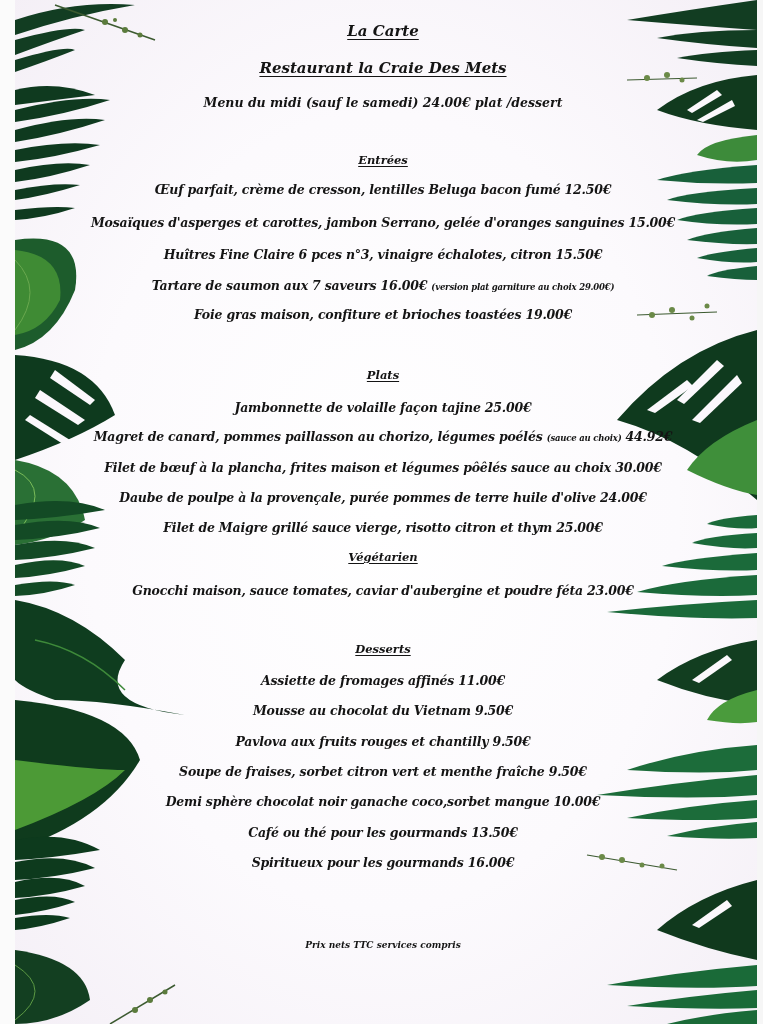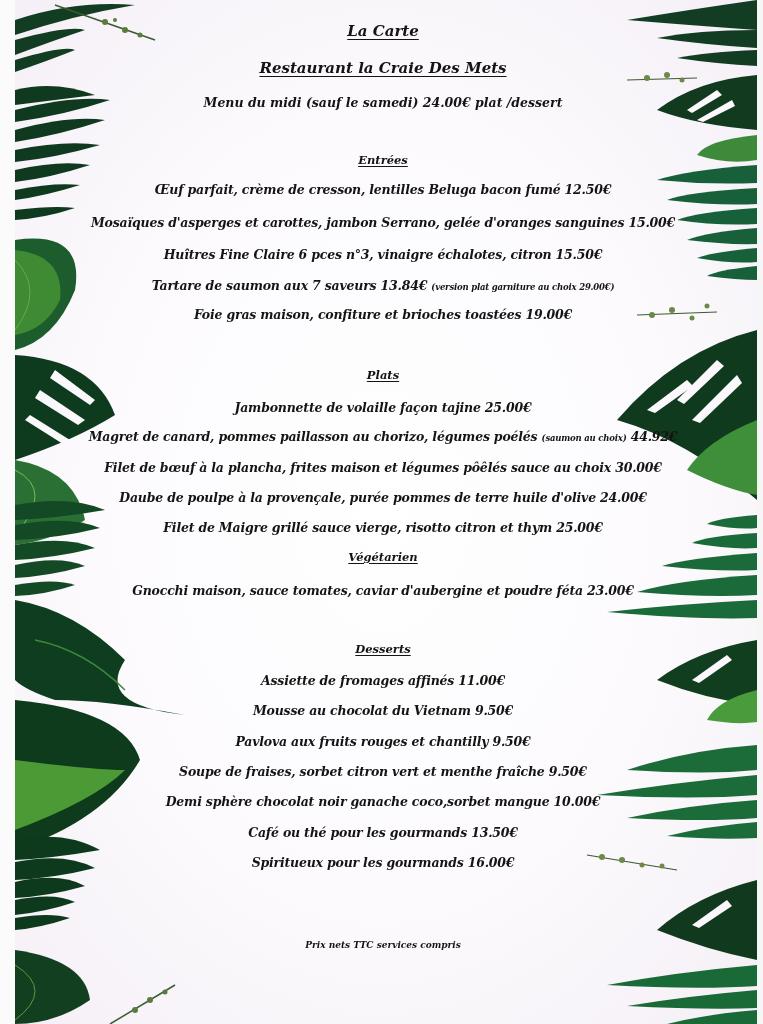--- a/index.html
+++ b/index.html
@@ -195,26 +195,26 @@
 
   <div class="menu">
     <div class="line title" style="top:31px">La Carte</div>
     <div class="line subtitle" style="top:68px">Restaurant la Craie Des Mets</div>
     <div class="line intro" style="top:102px">Menu du midi (sauf le samedi) 24.00€ plat /dessert</div>
 
     <div class="line section" style="top:160px">Entrées</div>
     <div class="line item" style="top:189px">Œuf parfait, crème de cresson, lentilles Beluga bacon fumé 12.50€</div>
     <div class="line item" style="top:222px">Mosaïques d'asperges et carottes, jambon Serrano, gelée d'oranges sanguines 15.00€</div>
     <div class="line item" style="top:254px">Huîtres Fine Claire 6 pces n°3, vinaigre échalotes, citron 15.50€</div>
-    <div class="line item" style="top:285px"><span>Tartare de saumon aux 7 saveurs 13.84€ </span><span class="small">(version plat garniture au choix 29.00€)</span></div>
+    <div class="line item" style="top:285px"><span>Tartare de saumon aux 7 saveurs 16.00€ </span><span class="small">(version plat garniture au choix 29.00€)</span></div>
     <div class="line item" style="top:314px">Foie gras maison, confiture et brioches toastées 19.00€</div>
 
     <div class="line section" style="top:375px">Plats</div>
     <div class="line item" style="top:407px">Jambonnette de volaille façon tajine 25.00€</div>
-    <div class="line item" style="top:436px"><span>Magret de canard, pommes paillasson au chorizo, légumes poélés </span><span class="small">(saumon au choix)</span><span> 44.92€</span></div>
+    <div class="line item" style="top:436px"><span>Magret de canard, pommes paillasson au chorizo, légumes poélés </span><span class="small">(sauce au choix)</span><span> 44.92€</span></div>
     <div class="line item" style="top:467px">Filet de bœuf à la plancha, frites maison et légumes pôêlés sauce au choix 30.00€</div>
     <div class="line item" style="top:497px">Daube de poulpe à la provençale, purée pommes de terre huile d'olive 24.00€</div>
     <div class="line item" style="top:527px">Filet de Maigre grillé sauce vierge, risotto citron et thym 25.00€</div>
 
     <div class="line section" style="top:557px">Végétarien</div>
     <div class="line item" style="top:590px">Gnocchi maison, sauce tomates, caviar d'aubergine et poudre féta  23.00€</div>
 
     <div class="line section" style="top:649px">Desserts</div>
     <div class="line item" style="top:680px">Assiette de fromages affinés  11.00€</div>
     <div class="line item" style="top:710px">Mousse au chocolat du Vietnam 9.50€</div>

